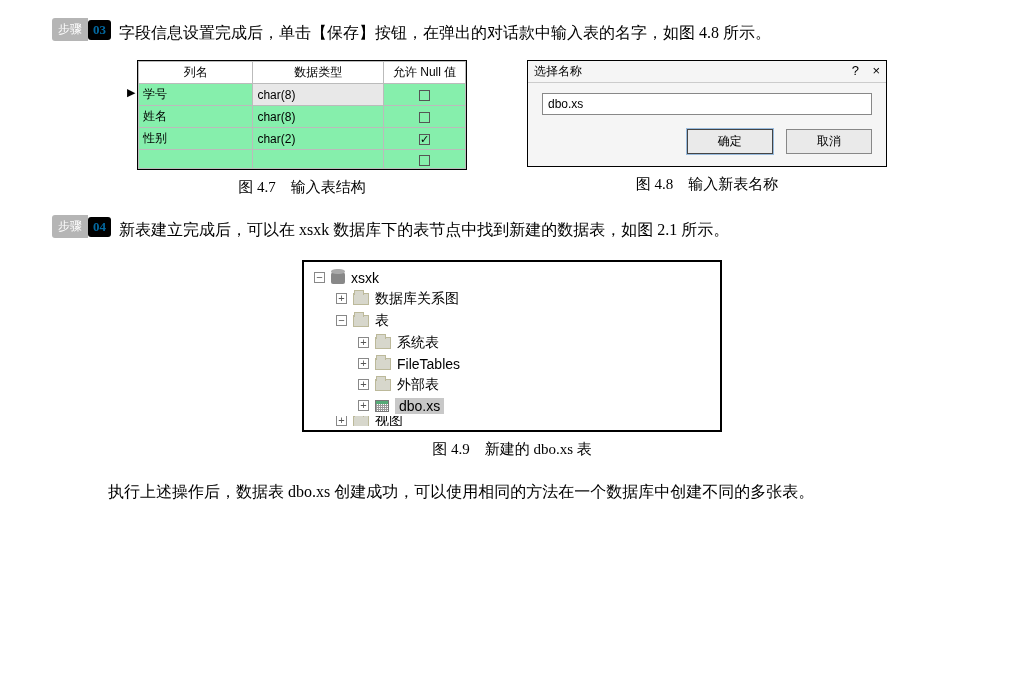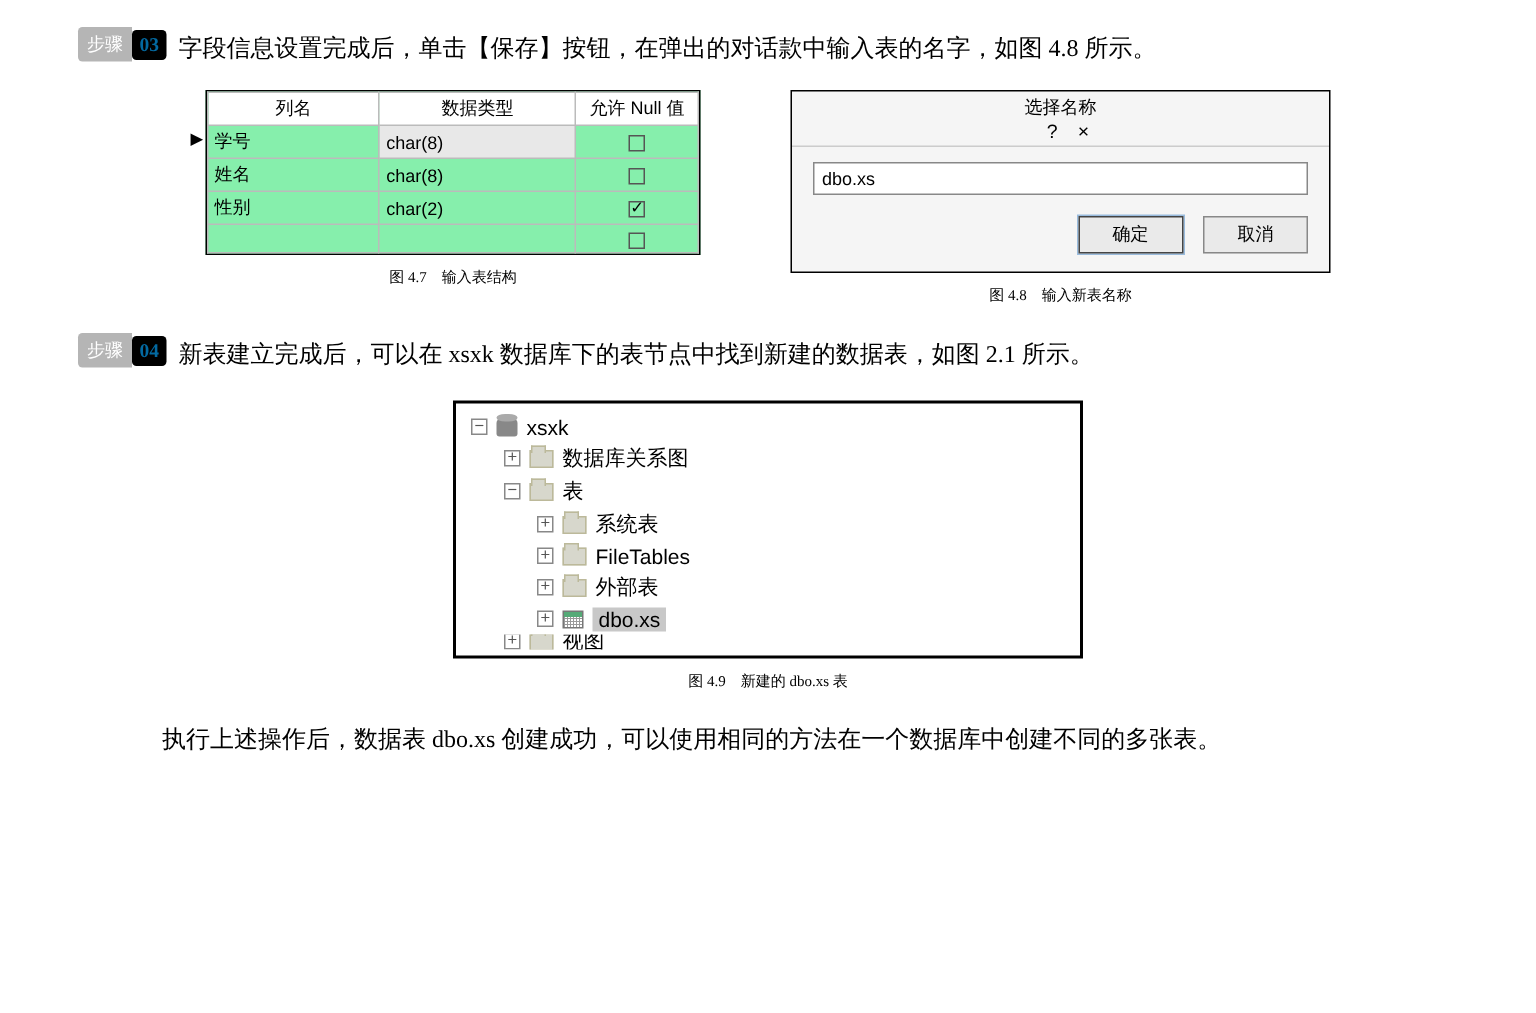--- a/index.html
+++ b/index.html
@@ -23,21 +23,21 @@
     .badge-label {
       background: #b5b5b5; color: #fff; font-size: 12px; padding: 3px 6px; border-radius: 3px 0 0 3px;
     }
     .badge-num {
       background: #000; color: #0369a1; font-size: 13px; font-weight: bold; padding: 2px 5px; border-radius: 3px;
     }
     .step-text { flex: 1; line-height: 1.9; }
 
     .figures-row { display: flex; justify-content: center; gap: 60px; margin-top: 12px; }
     .figure-block { text-align: center; }
-    .caption { margin-top: 8px; font-size: 10px; }
+    .caption { margin-top: 8px; font-size: 15px; }
 
     
     .fig47 {
       border: 1px solid #000; width: 330px; background: #86efac; font-family: "Microsoft YaHei", "SimSun", sans-serif;
       font-size: 12px;
     }
     .fig47 table { width: 100%; border-collapse: collapse; }
     .fig47 th, .fig47 td { border: 1px solid #bbb; padding: 2px 4px; height: 18px; }
     .fig47 th { font-weight: normal; text-align: center; background: #fff; }
     .fig47 td { text-align: left; }
@@ -47,30 +47,30 @@
     .fig47 .row-marker { position: absolute; left: -12px; font-size: 11px; }
     .fig47 .row-sel td:nth-child(1) { position: relative; }
     .fig47 .row-sel td:nth-child(2) { background: #e8e8e8; }
     .cb { display: inline-block; width: 11px; height: 11px; border: 1px solid #555; vertical-align: middle; }
     .cb.checked::after { content: "✓"; display: block; font-size: 11px; line-height: 9px; text-align: center; }
 
     
     .fig48 {
       border: 1px solid #000; width: 360px; background: #f5f5f5; font-family: "Microsoft YaHei", sans-serif; font-size: 12px;
     }
-    .fig48 .titlebar { display: flex; justify-content: space-between; border-bottom: 1px solid #ccc; padding: 2px 6px; font-size: 12px; flex-direction: column; }
+    .fig48 .titlebar { display: flex; justify-content: space-between; border-bottom: 1px solid #ccc; padding: 2px 6px; font-size: 12px; }
     .fig48 .titlebar .controls span { margin-left: 10px; font-size: 13px; }
     .fig48 .body { padding: 10px 14px 4px; }
     .fig48 .lbl { margin-bottom: 4px; display: block; }
     .fig48 input[type=text] {
       width: 100%; border: 1px solid #888; padding: 3px 5px; font-size: 12px; background: #fff;
     }
     .fig48 .btns { text-align: right; padding: 10px 14px 12px; }
     .fig48 .btn {
-      display: inline-block; width: 70px; text-align: center; border: 1px solid #888; background: #eaeaea;
+      display: inline-block; width: 86px; text-align: center; border: 1px solid #888; background: #eaeaea;
       padding: 3px 0; margin-left: 10px; font-size: 12px;
     }
     .fig48 .btn.primary { border: 1px solid #444; box-shadow: 0 0 0 1px #9bd; }
 
     
     .fig49-wrap { text-align: center; margin-top: 14px; }
     .fig49 {
       border: 2px solid #000; width: 420px; margin: 0 auto; padding: 6px 10px 4px; text-align: left;
       font-family: "Microsoft YaHei", sans-serif; font-size: 14px; background: #fff;
     }

